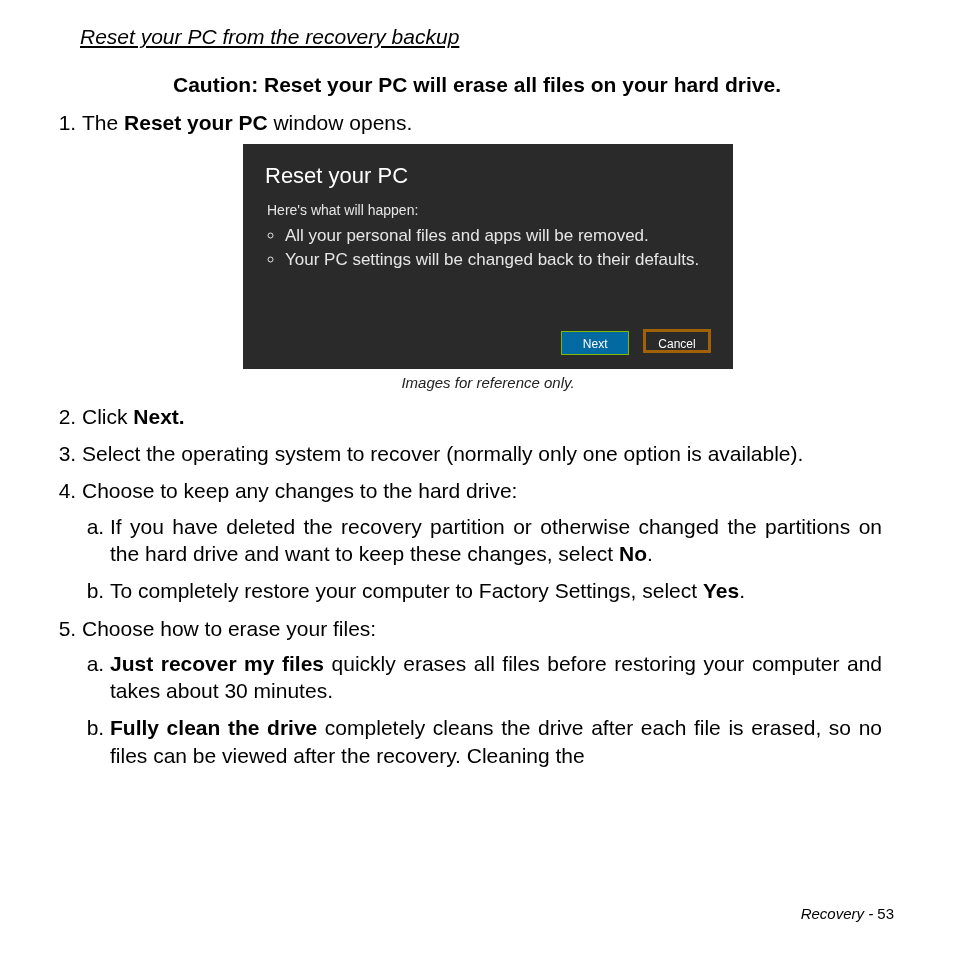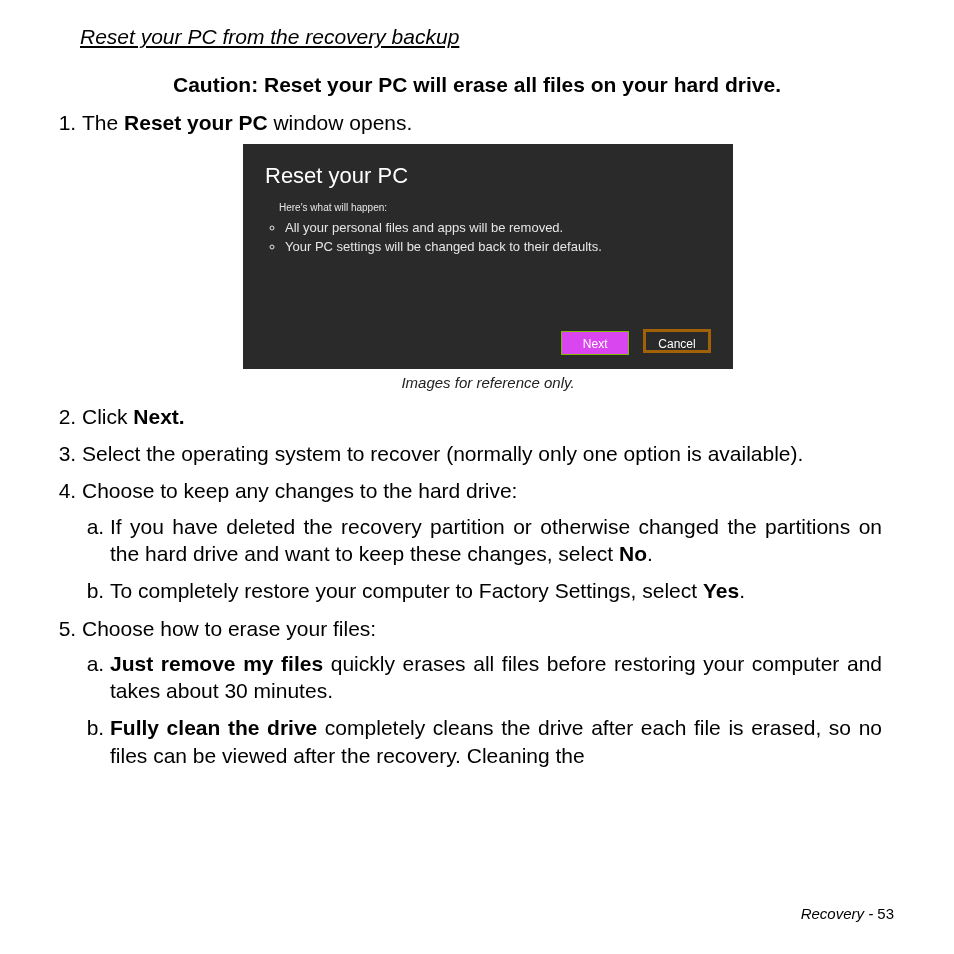--- a/index.html
+++ b/index.html
@@ -70,29 +70,29 @@
   }
   .screenshot .win-title {
     font-family: "Segoe UI Light","Segoe UI", Arial, sans-serif;
     font-weight: 300;
     font-size: 22px;
     margin: 0 0 10px 0;
     color: #fff;
   }
   .screenshot .subhead {
     font-family: "Segoe UI", Arial, sans-serif;
-    font-size: 10px;
+    font-size: 14px;
     color: #e6e6e6;
-    margin: 0 0 6px 14px;
+    margin: 0 0 6px 2px;
   }
   .screenshot ul.bullets {
     margin: 0 0 4px 6px;
     padding-left: 14px;
     font-family: "Segoe UI", Arial, sans-serif;
-    font-size: 13px;
+    font-size: 17px;
     color: #e6e6e6;
   }
   .screenshot ul.bullets li {
     margin-bottom: 2px;
   }
   .btn-row {
     position: absolute;
     right: 22px;
     bottom: 14px;
   }
@@ -102,21 +102,21 @@
     height: 24px;
     line-height: 24px;
     font-family: "Segoe UI", Arial, sans-serif;
     font-size: 12px;
     text-align: center;
     margin-left: 8px;
     box-sizing: border-box;
     padding: 0 10px;
   }
   .btn-next {
-    background: #d946ef;
+    background: #0369a1;
     border: 1px solid #7fba00;
     color: #fff;
   }
   .btn-cancel {
     background: transparent;
     border: 3px solid #a16207;
     color: #fff;
   }
   .caption {
     font-style: italic;
@@ -182,21 +182,21 @@
         <li>
           <span>To completely restore your computer to Factory Settings, select </span><b>Yes</b><span>.</span>
         </li>
       </ol>
     </li>
 
     <li>
       <span>Choose how to erase your files:</span>
       <ol class="sub-list">
         <li>
-          <b>Just remove my files</b><span> quickly erases all files before restoring your computer and takes about 30 minutes.</span>
+          <b>Just recover my files</b><span> quickly erases all files before restoring your computer and takes about 30 minutes.</span>
         </li>
         <li>
           <b>Fully clean the drive</b><span> completely cleans the drive after each file is erased, so no files can be viewed after the recovery. Cleaning the</span>
         </li>
       </ol>
     </li>
   </ol>
 
   <div class="footer">
     <span>Recovery -  </span><span class="pagenum">53</span>

